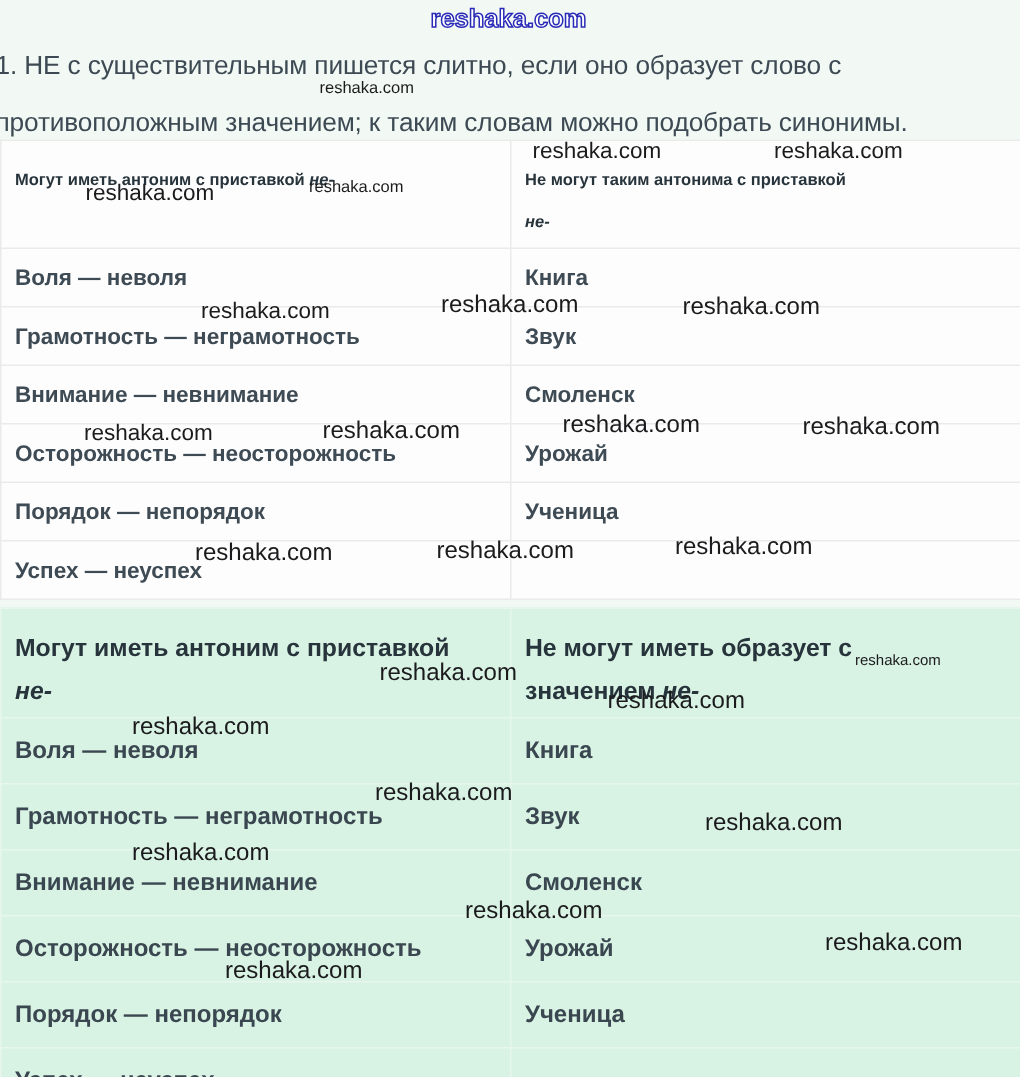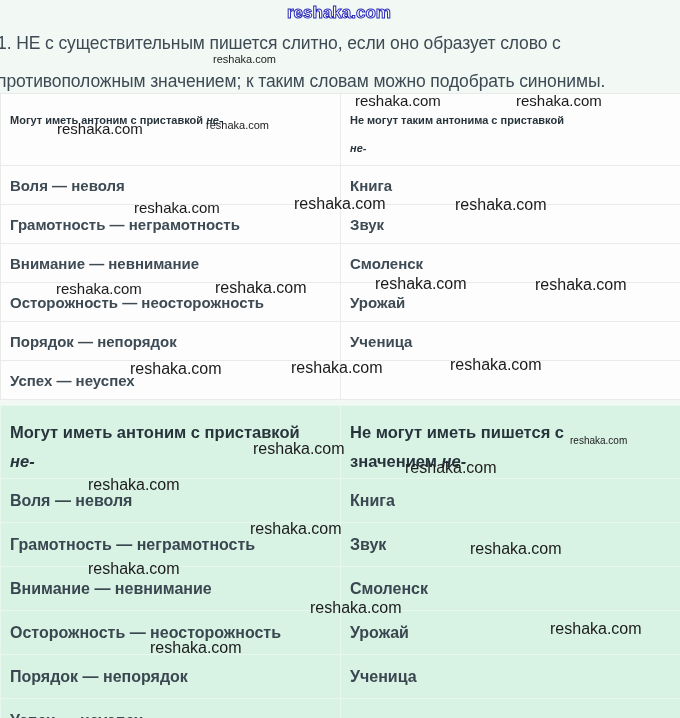--- a/index.html
+++ b/index.html
@@ -99,21 +99,21 @@
     </table>
 
   <table class="t2">
     <tbody>
         <tr class="hdr">
       <td>
         <div><span>Могут иметь антоним с приставкой</span></div>
         <div><i class="ne">не-</i></div>
       </td>
       <td>
-        <div><span>Не могут иметь пишется с</span></div>
+        <div><span>Не могут иметь образует с</span></div>
         <div><span>значением</span>&nbsp;<i class="ne">не-</i></div>
       </td>
     </tr>
     <tr class="row">
       <td>Воля — неволя</td>
       <td>Книга</td>
     </tr>
     <tr class="row">
       <td>Грамотность — неграмотность</td>
       <td>Звук</td>

